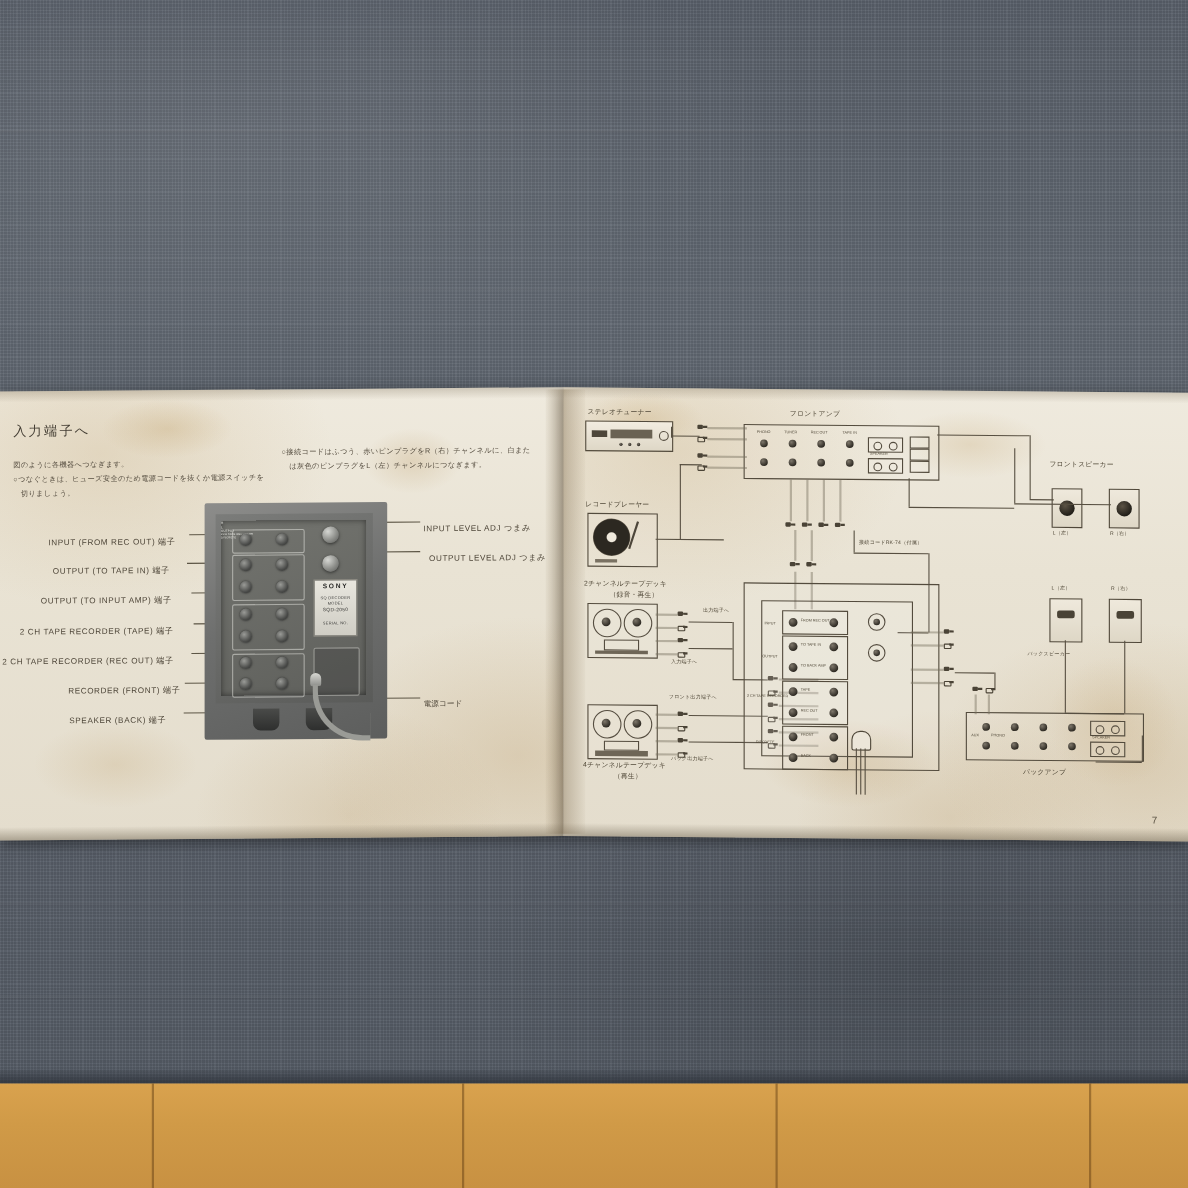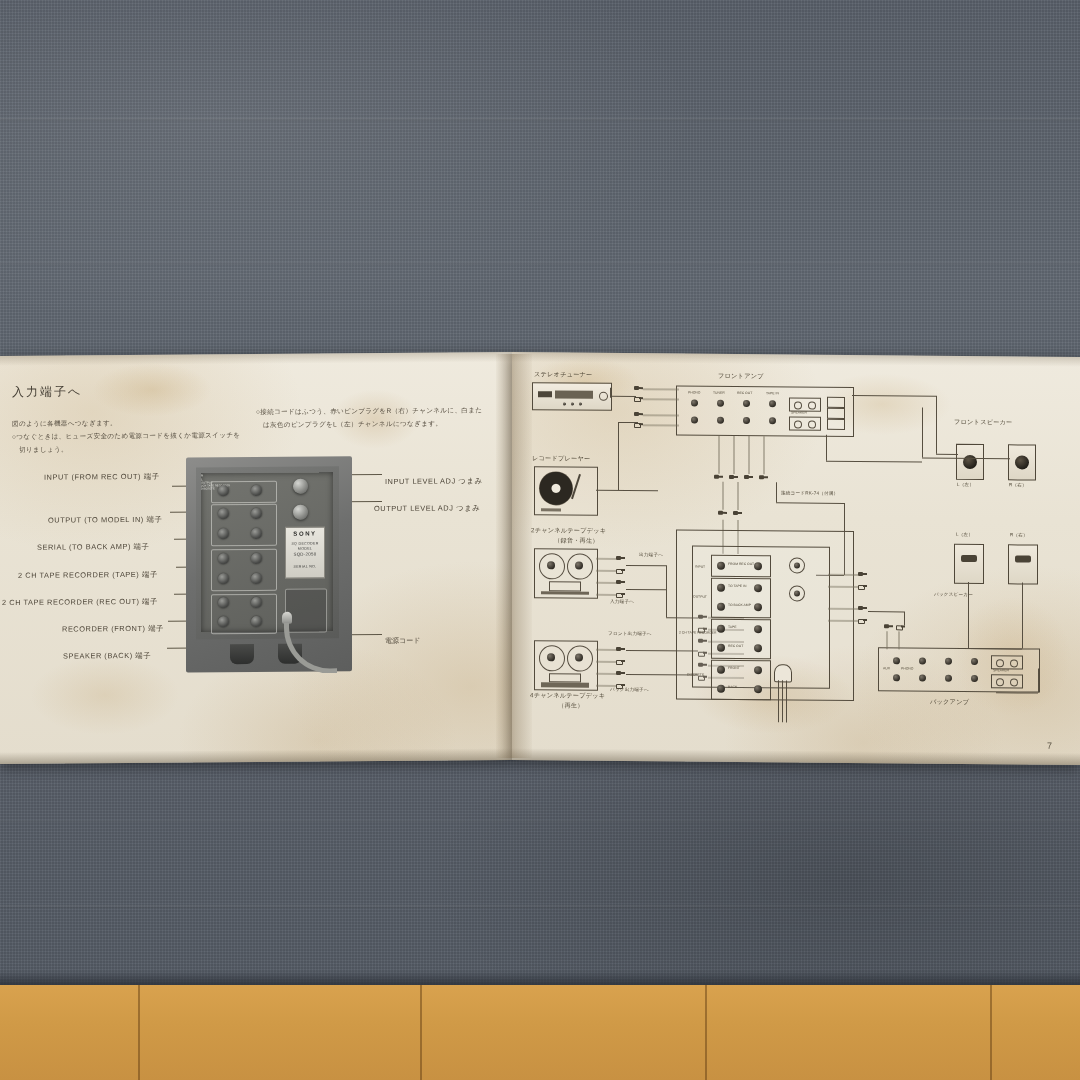--- a/index.html
+++ b/index.html
@@ -133,32 +133,32 @@
         <div>図のように各機器へつなぎます。</div>
         <div>○つなぐときは、ヒューズ安全のため電源コードを抜くか電源スイッチを</div>
         <div>　切りましょう。</div>
       </div>
 
       <div class="body-jp" style="position:absolute;left:256px;top:52px;width:250px;">
         <div>○接続コードはふつう、赤いピンプラグをR（右）チャンネルに、白また</div>
         <div>　は灰色のピンプラグをL（左）チャンネルにつなぎます。</div>
       </div>
 
-      <div style="position:absolute;left:44px;top:110px;">
+      <div style="position:absolute;left:44px;top:127px;">
         <span class="lbl">INPUT (FROM REC OUT) 端子</span>
       </div>
       <div class="leader" style="left:172px;top:131px;width:64px;"></div>
 
       <div style="position:absolute;left:48px;top:153px;">
-        <span class="lbl">OUTPUT (TO MODEL IN) 端子</span>
+        <span class="lbl">OUTPUT (TO TAPE IN) 端子</span>
       </div>
       <div class="leader" style="left:170px;top:157px;width:62px;"></div>
 
       <div style="position:absolute;left:37px;top:180px;">
-        <span class="lbl">SERIAL (TO BACK AMP) 端子</span>
+        <span class="lbl">OUTPUT (TO INPUT AMP) 端子</span>
       </div>
       <div class="leader" style="left:174px;top:184px;width:58px;"></div>
 
       <div style="position:absolute;left:18px;top:208px;">
         <span class="lbl">2 CH TAPE RECORDER (TAPE) 端子</span>
       </div>
       <div class="leader" style="left:176px;top:212px;width:56px;"></div>
 
       <div style="position:absolute;left:2px;top:235px;">
         <span class="lbl">2 CH TAPE RECORDER (REC OUT) 端子</span>
@@ -174,21 +174,21 @@
         <span class="lbl">SPEAKER (BACK) 端子</span>
       </div>
       <div class="leader" style="left:167px;top:293px;width:58px;"></div>
 
       <div class="leader" style="left:340px;top:121px;width:42px;"></div>
       <div style="position:absolute;left:385px;top:117px;">
         <span class="lbl">INPUT LEVEL ADJ つまみ</span>
       </div>
 
       <div class="leader" style="left:340px;top:148px;width:42px;"></div>
-      <div style="position:absolute;left:374px;top:144px;">
+      <div style="position:absolute;left:390px;top:144px;">
         <span class="lbl">OUTPUT LEVEL ADJ つまみ</span>
       </div>
 
       <div class="leader" style="left:344px;top:281px;width:38px;"></div>
       <div style="position:absolute;left:385px;top:276px;">
         <span class="jp">電源コード</span>
       </div>
 
       <div id="photo">
         <div class="dev-body"></div>

